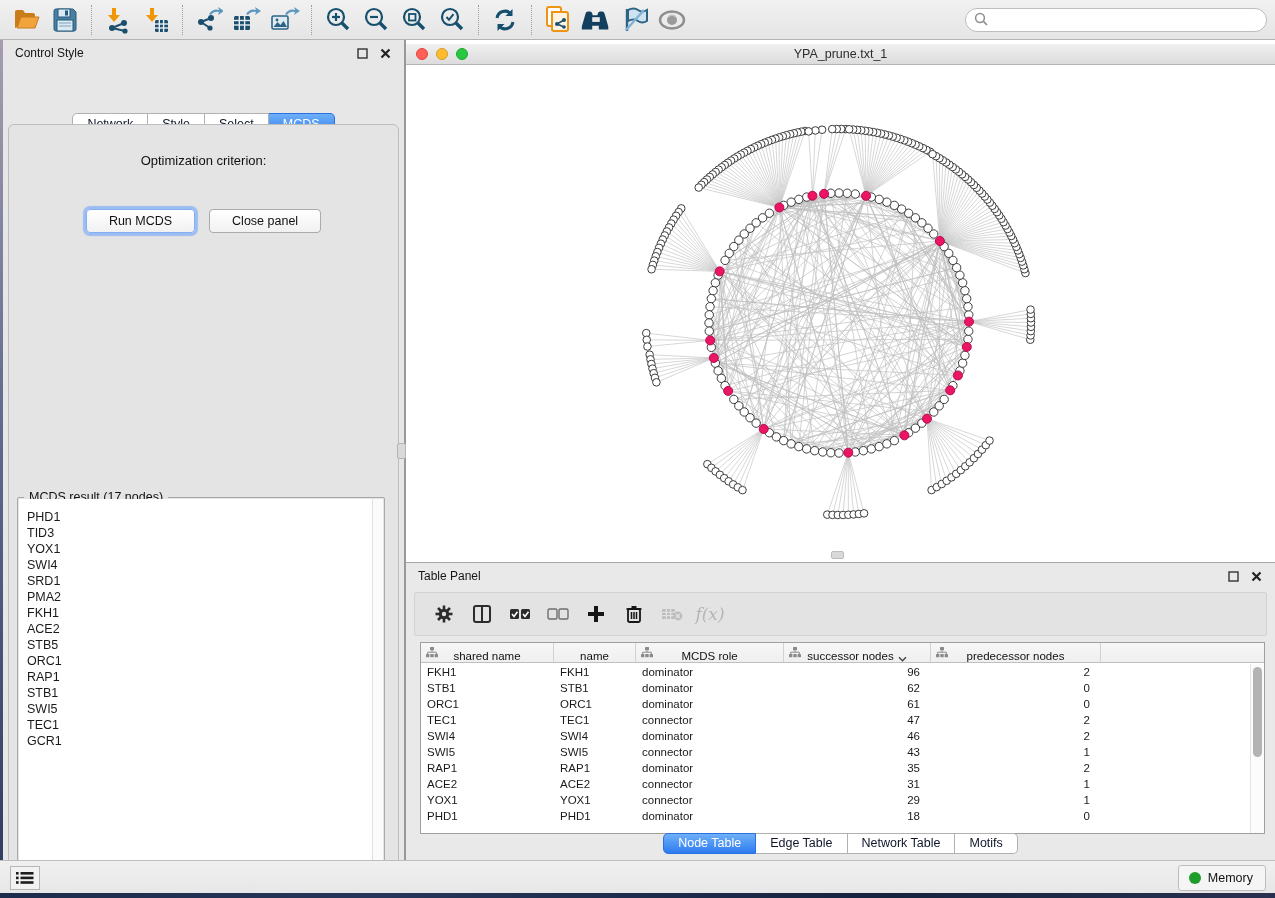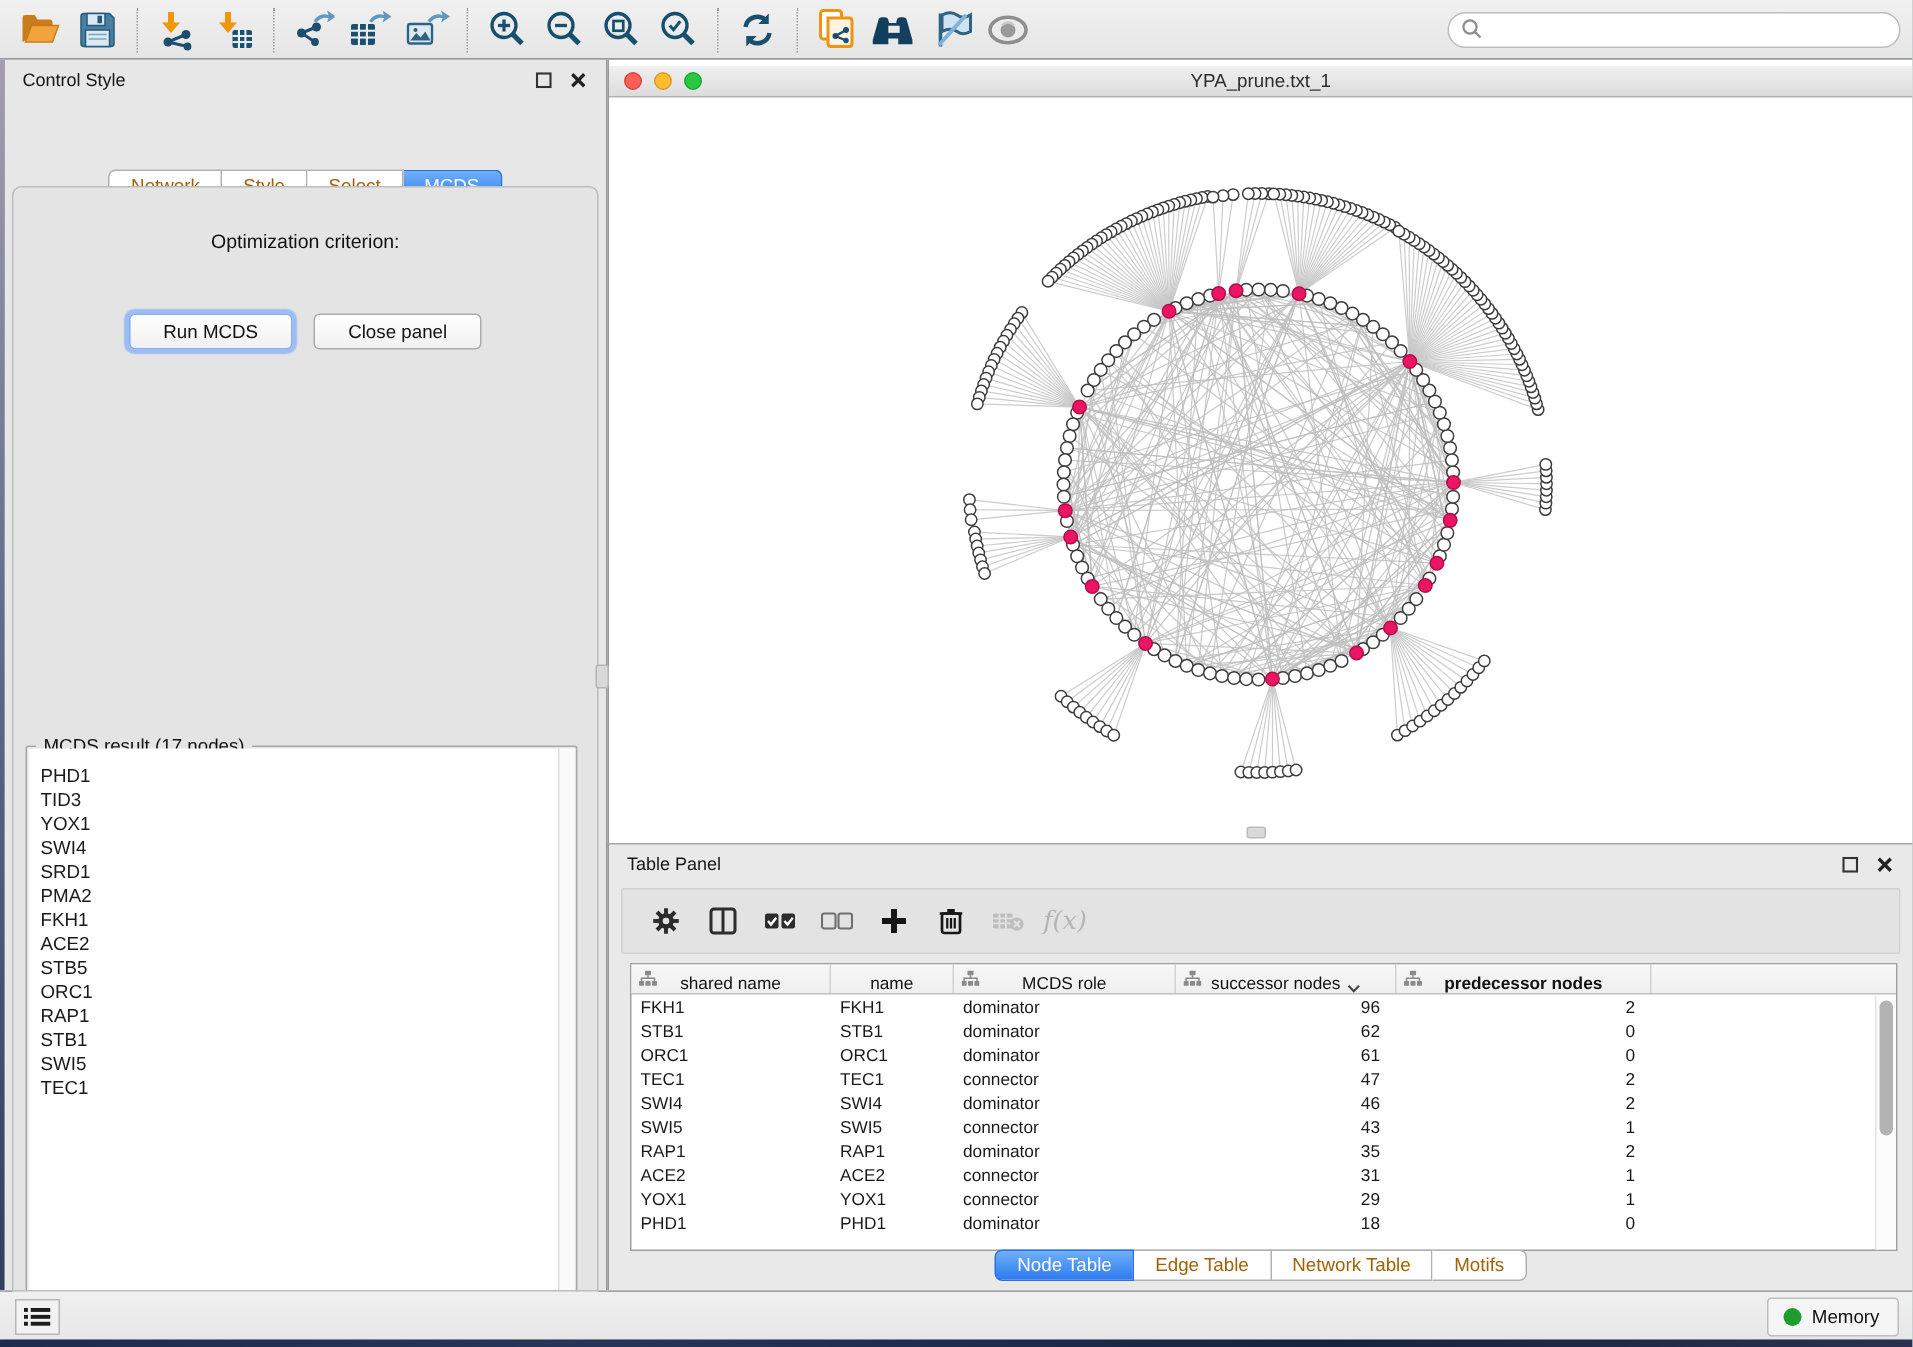--- a/index.html
+++ b/index.html
@@ -31,21 +31,21 @@
   .cpanel { position:absolute; left:3px; top:40px; width:402px; height:820px;
     background:#e7e7e7; border-right:1px solid #989898; }
   .panel-head { position:absolute; left:0; top:0; right:0; height:26px; display:flex;
     align-items:center; padding:0 12px; }
   .panel-title { font-size:12px; color:#161616; }
   .panel-head .spacer { flex:1; }
   .wicon { width:14px; height:14px; margin-left:9px; display:flex; align-items:center; justify-content:center; }
   .cp-tabs { position:absolute; top:73px; left:0; right:0; display:flex; justify-content:center; }
   .seg { display:flex; }
   .seg .tab { height:23px; line-height:21px; padding:0 14px; background:#fff;
-    border:1px solid #b1b1b1; border-left:none; font-size:12.5px; text-align:center; color:#a16207; }
+    border:1px solid #b1b1b1; border-left:none; font-size:12.5px; text-align:center; color:#0f172a; }
   .seg .tab:first-child { border-left:1px solid #b1b1b1; border-radius:5px 0 0 5px; }
   .seg .tab:last-child { border-radius:0 5px 5px 0; }
   .seg .tab.active { background:linear-gradient(180deg,#6fb0f9,#2d7bef);
     border-color:#2b71e4; color:#fff; }
   .cp-inner { position:absolute; left:5px; top:84px; width:391px; height:768px;
     background:#e4e4e4; border:1px solid #bdbdbd; border-radius:6px; }
   .opt-label { position:absolute; top:28px; left:0; right:0; text-align:center; font-size:13px; color:#111; }
   .opt-select { position:absolute; top:50px; left:38px; width:312px; height:23px; background:#fff;
     border:1px solid #b0b0b0; border-radius:4px; display:flex; align-items:center; }
   .opt-select .val { flex:1; padding-left:9px; font-size:12.5px; color:#111; white-space:nowrap; }
@@ -322,20 +322,21 @@
             <div class="mcds-item">SRD1</div>
             <div class="mcds-item">PMA2</div>
             <div class="mcds-item">FKH1</div>
             <div class="mcds-item">ACE2</div>
             <div class="mcds-item">STB5</div>
             <div class="mcds-item">ORC1</div>
             <div class="mcds-item">RAP1</div>
             <div class="mcds-item">STB1</div>
             <div class="mcds-item">SWI5</div>
             <div class="mcds-item">TEC1</div>
+            <div class="mcds-item">GCR1</div>
           </div>
         <div class="mcds-scroll"></div>
       </div>
     </div>
   </div>
 
   <div class="netwin">
     <div class="net-titlebar">
       <span class="net-title">YPA_prune.txt_1</span>
       <span class="tl red"></span>
@@ -1204,21 +1205,21 @@
                 <rect x="4.3" y="7" width="3.4" height="3.2" rx="0.5"></rect>
                 <rect x="8.6" y="7" width="3.4" height="3.2" rx="0.5"></rect>
               </g>
               <path d="M6 3.2 v2 M1.7 7 v-1.8 h8.6 V7" fill="none" stroke="#8a8a8a"></path>
             </svg>
             <span>successor nodes</span>
             <svg width="9" height="6" viewBox="0 0 9 6">
               <path d="M1 1.2 L4.5 4.8 L8 1.2" fill="none" stroke="#444" stroke-width="1.4"></path>
             </svg>
           </div>
-          <div class="dt-h" style="width: 170px; font-weight: bold;">
+          <div class="dt-h" style="width: 170px;">
             <svg class="hicon" width="12" height="11" viewBox="0 0 12 11">
               <g fill="#8a8a8a">
                 <rect x="4" y="0" width="4" height="3.2" rx="0.5"></rect>
                 <rect x="0" y="7" width="3.4" height="3.2" rx="0.5"></rect>
                 <rect x="4.3" y="7" width="3.4" height="3.2" rx="0.5"></rect>
                 <rect x="8.6" y="7" width="3.4" height="3.2" rx="0.5"></rect>
               </g>
               <path d="M6 3.2 v2 M1.7 7 v-1.8 h8.6 V7" fill="none" stroke="#8a8a8a"></path>
             </svg>
             <span>predecessor nodes</span>

